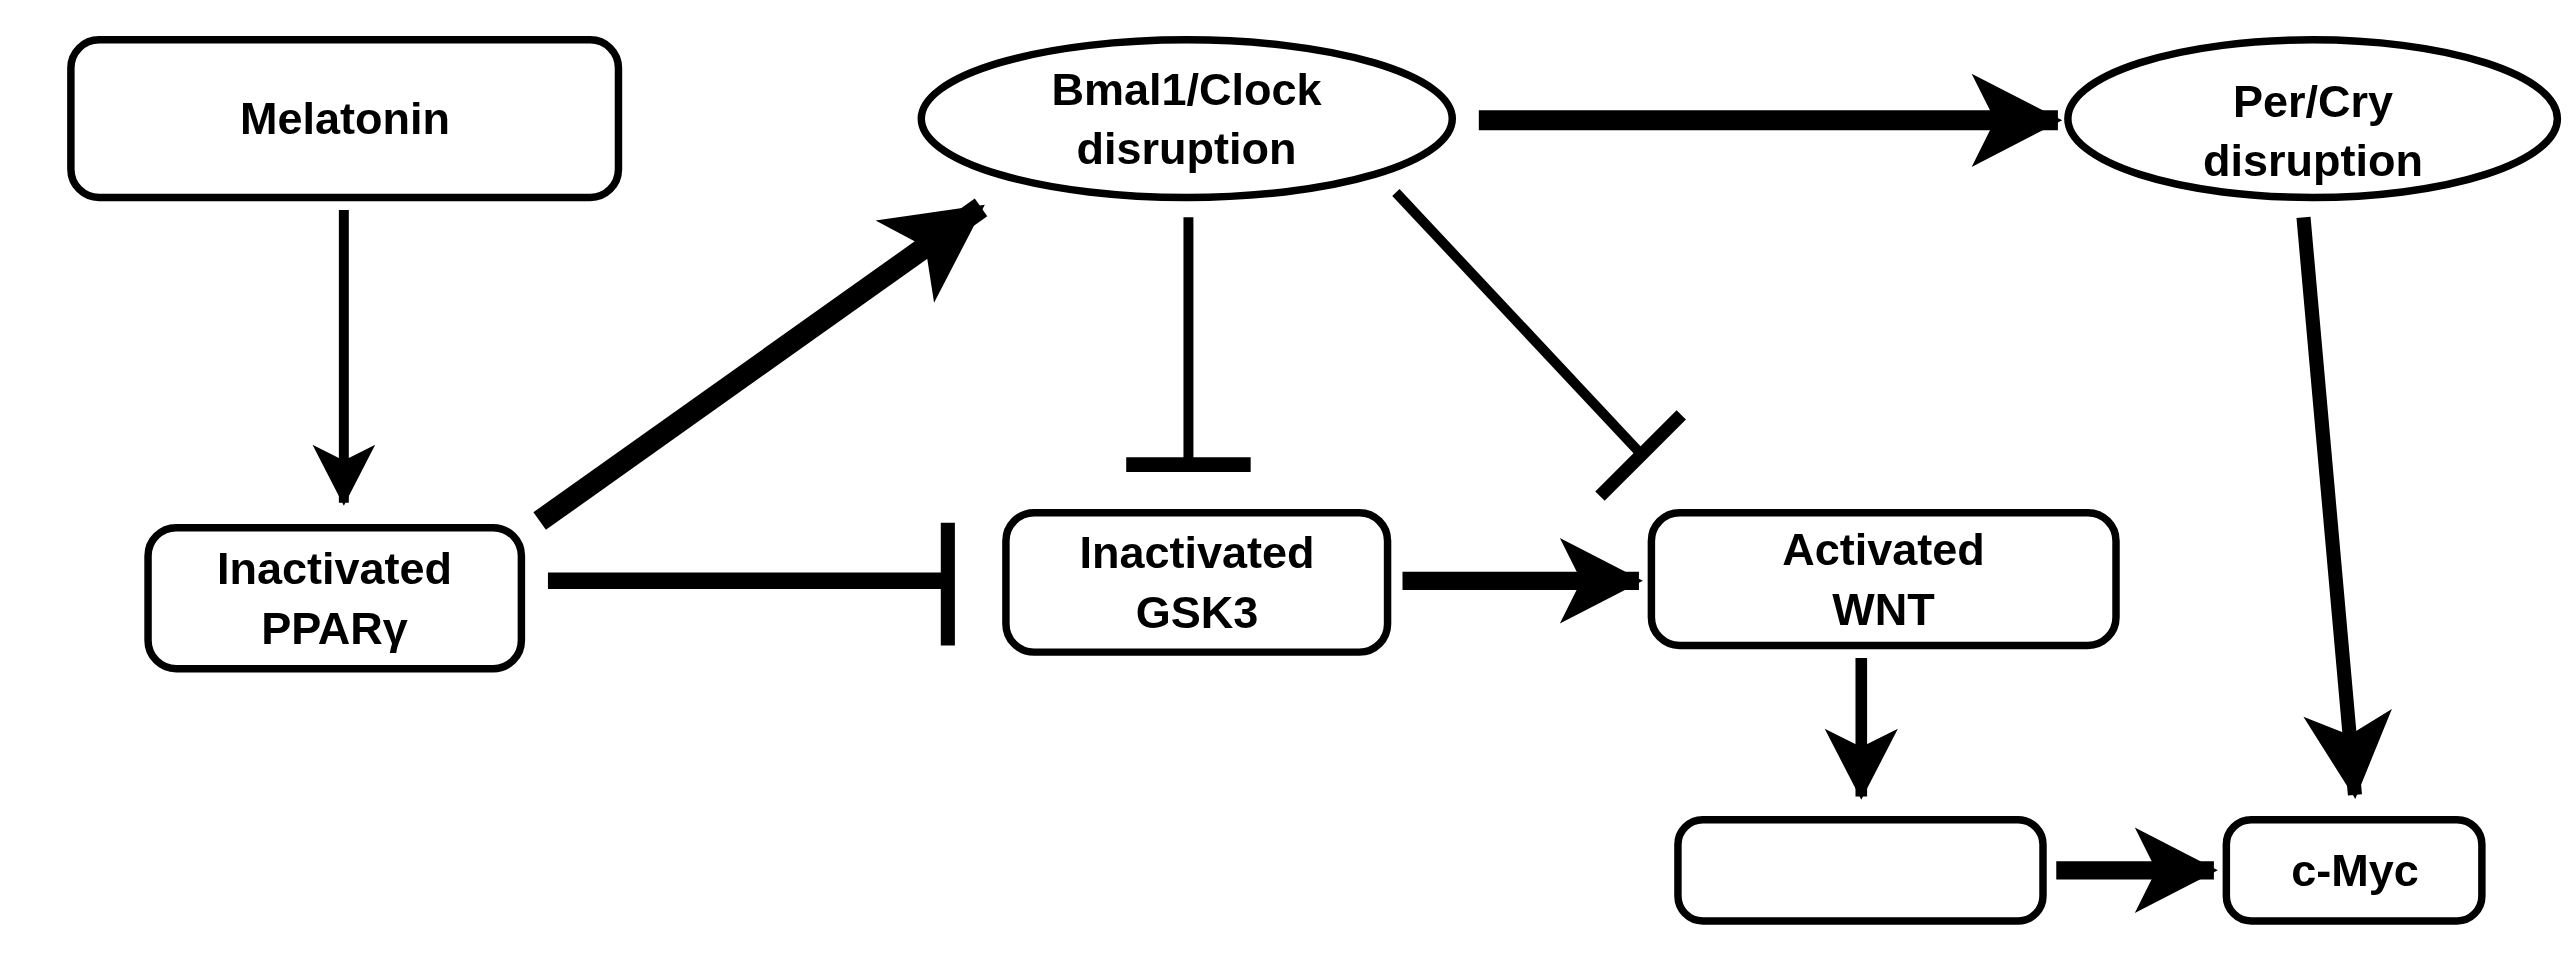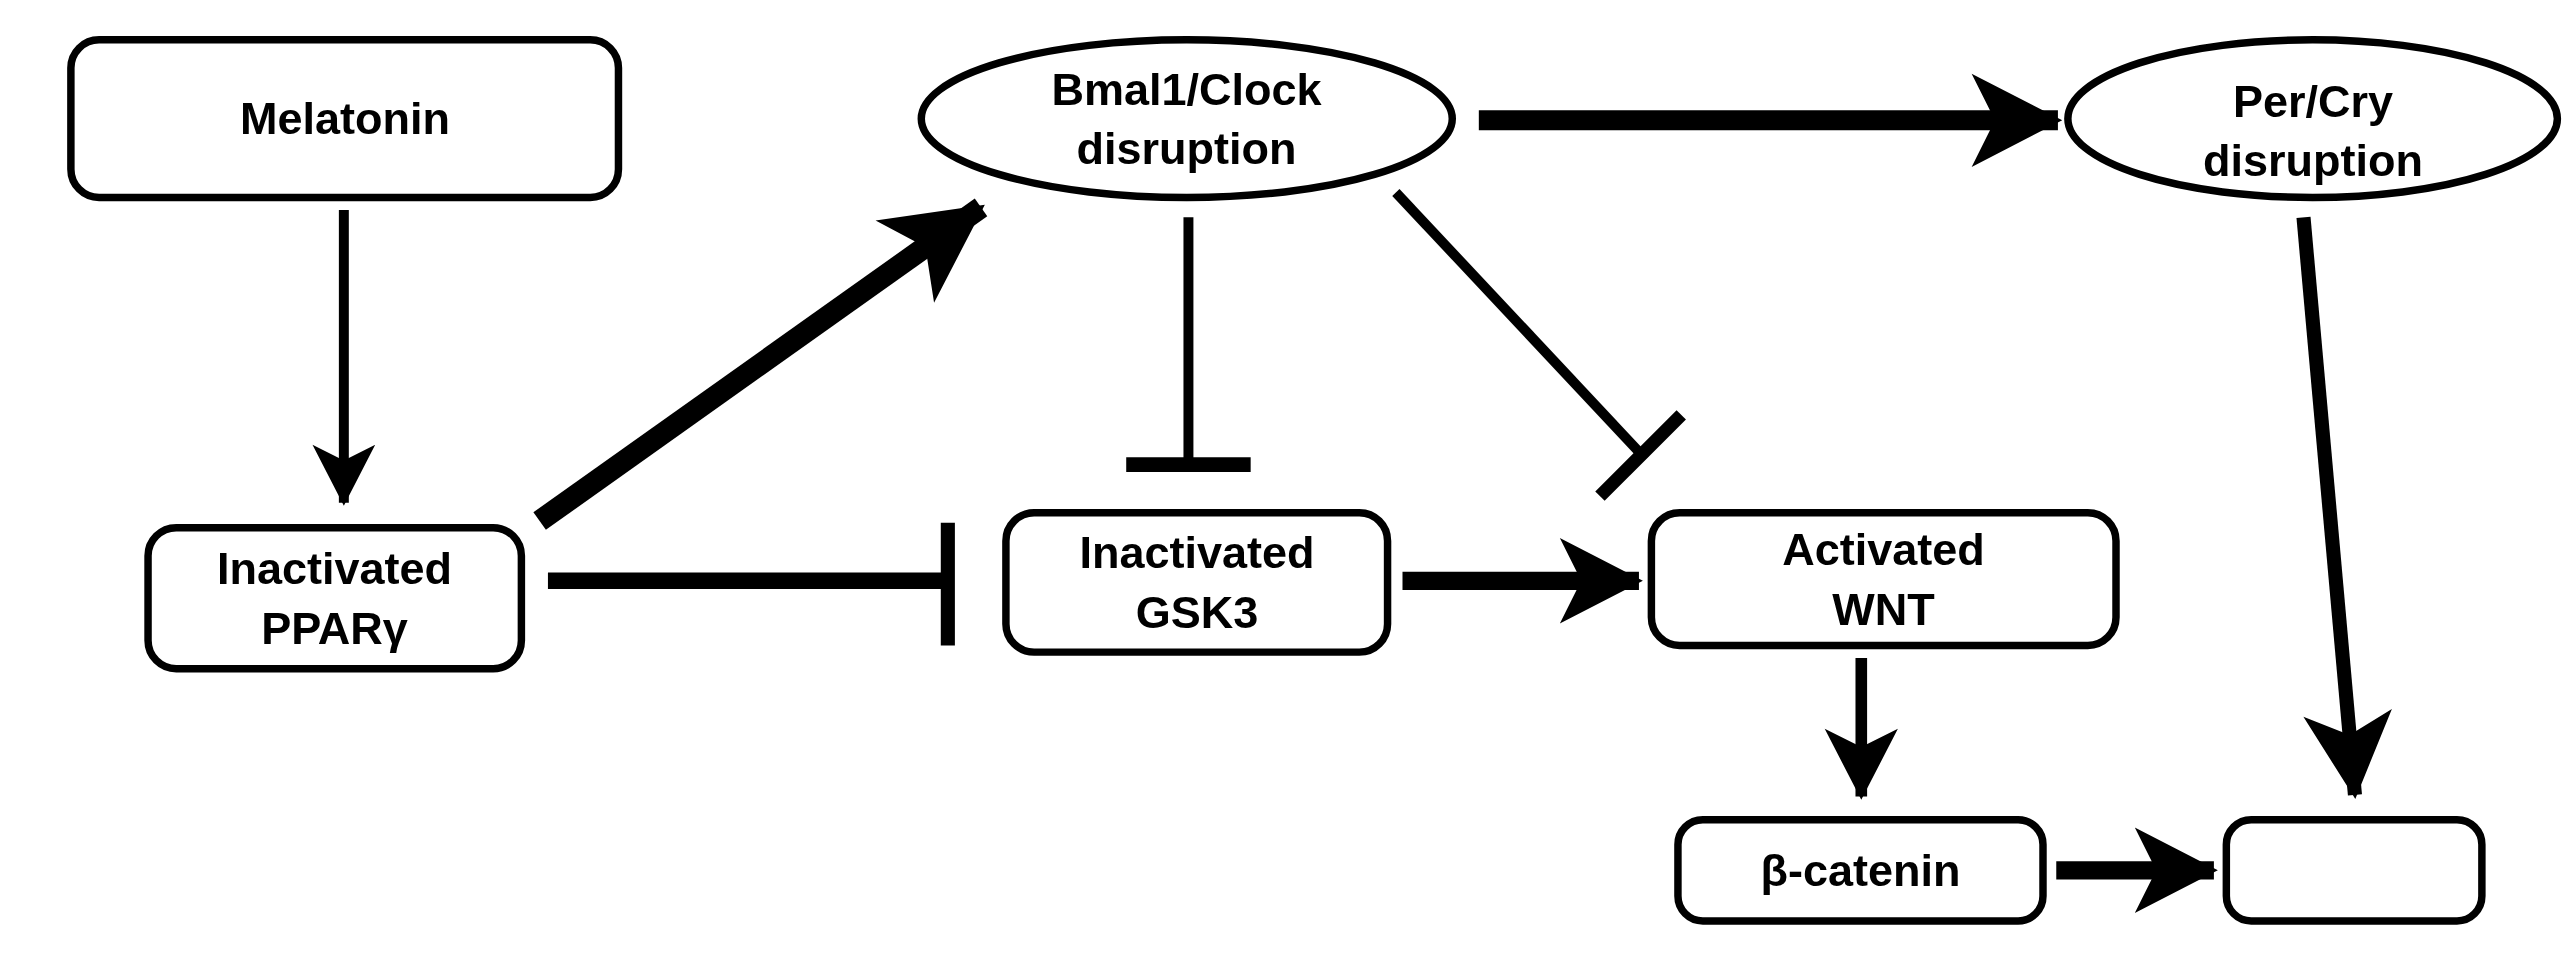--- a/index.html
+++ b/index.html
@@ -127,19 +127,19 @@
   <div class="node-label" style="left:1006px; top:513px; width:382px; height:139px;">
     <span>Inactivated</span>
     <span>GSK3</span>
   </div>
 
   <div class="node-label" style="left:1651px; top:513px; width:465px; height:133px;text-align:center;">
     <span>Activated</span>
     <span>WNT</span>
   </div>
 
-  <div class="node-label" style="left:1678px; top:820px; width:365px; height:101px;">
-    <span>β-catenin</span>
+
+  <div class="node-label" style="left:2227px; top:820px; width:256px; height:101px;">
+    <span>c-Myc</span>
   </div>
-
 
 </div>
 
 
 </body></html>

